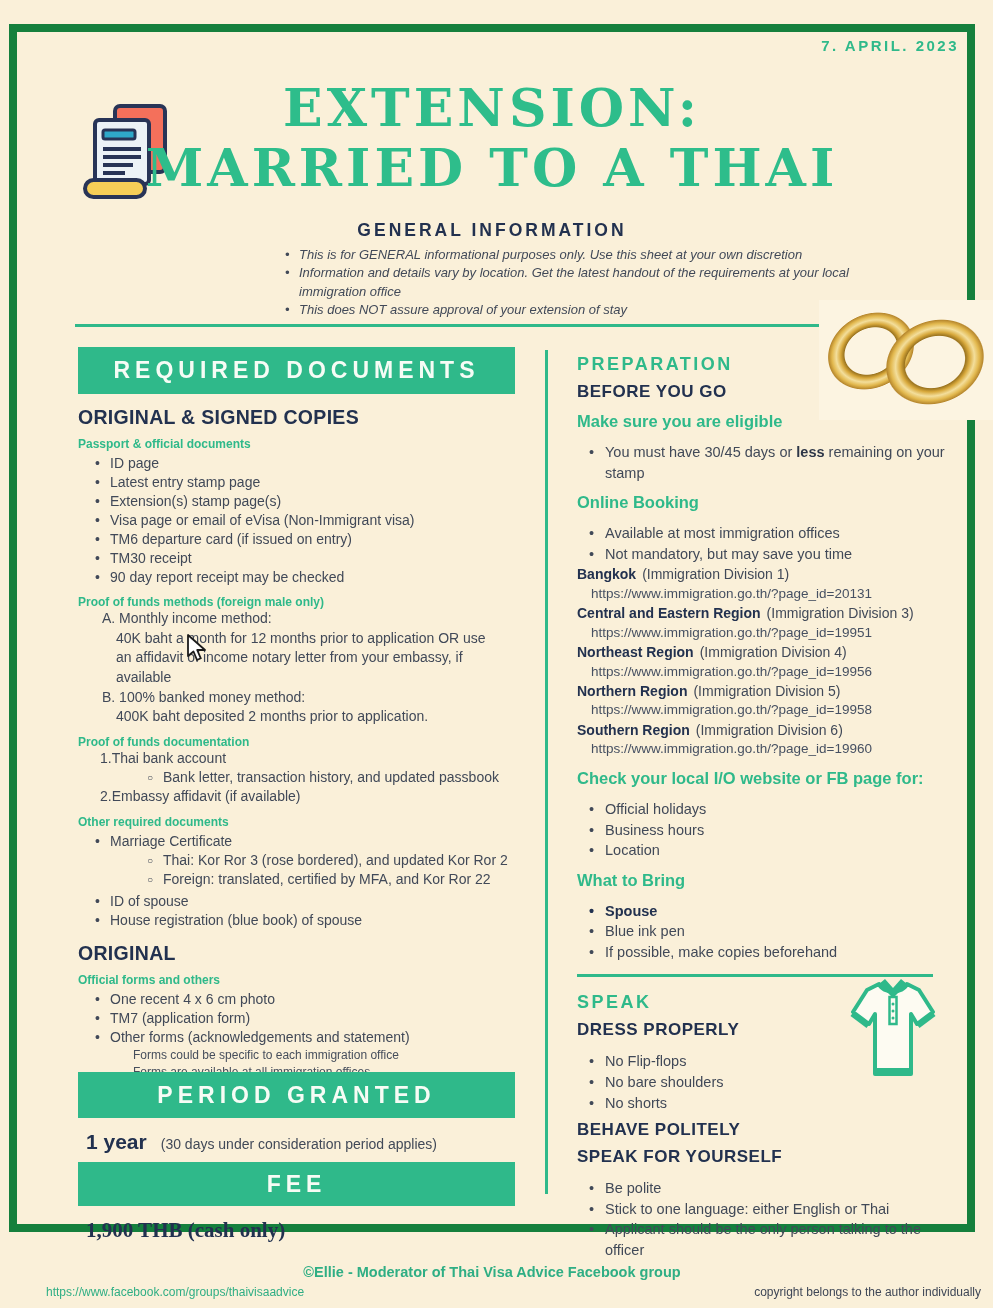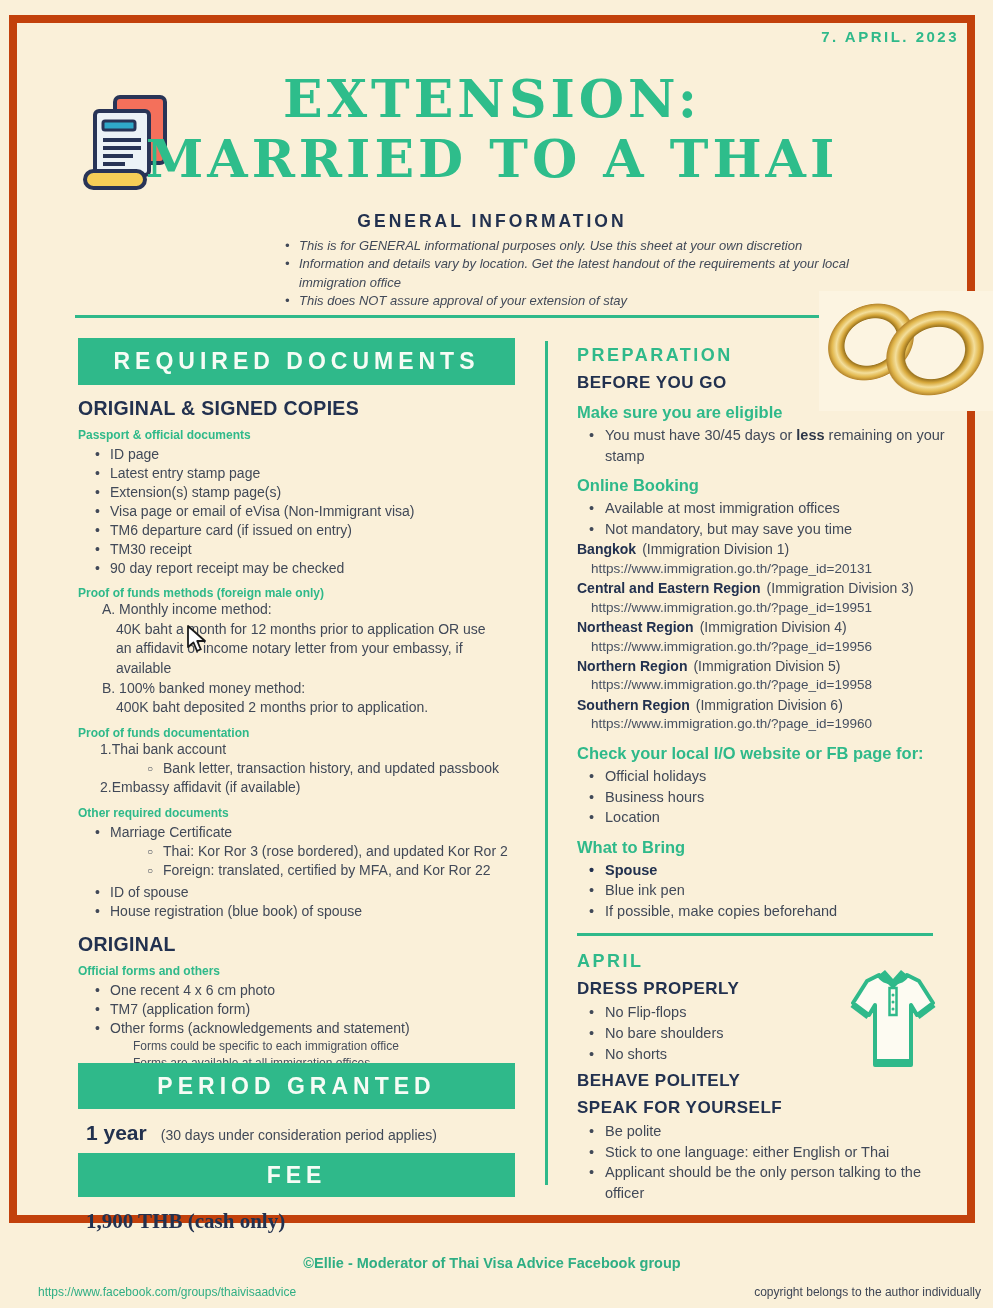--- a/index.html
+++ b/index.html
@@ -1,22 +1,22 @@
 <!DOCTYPE html>
 <html><head>
 <meta charset="utf-8">
 <style>
   * { box-sizing: border-box; margin: 0; padding: 0; }
   body {
     width: 993px; height: 1308px; position: relative; overflow: hidden;
     background: #FAF0D9; font-family: "Liberation Sans", sans-serif;
   }
   .frame {
-    position: absolute; left: 9px; top: 15px; width: 966px; height: 1208px;
-    border: 8px solid #c2410c; background: #FAF0D9;
+    position: absolute; left: 9px; top: 24px; width: 966px; height: 1208px;
+    border: 8px solid #15803d; background: #FAF0D9;
   }
   .frame-inner { position: absolute; inset: 0; }
 
   .date {
     position: absolute; top: 5px; right: 8px; color: #2FB98A;
     font-weight: bold; font-size: 15px; letter-spacing: 2.5px;
   }
 
   .doc-icon { position: absolute; left: 66px; top: 72px; }
 
@@ -78,36 +78,36 @@
 
   .credit {
     position: absolute; left: 0; right: 0; top: 1232px; text-align: center;
     color: #2FAE84; font-size: 14.5px; font-weight: 600;
   }
 
   .right-col { position: absolute; left: 560px; top: 322px; width: 372px; }
   .prep-head { font-size: 18px; font-weight: bold; color: #2FB98A; letter-spacing: 2.5px; }
   .r-navy { font-size: 17px; font-weight: bold; color: #22314F; margin-top: 7px; letter-spacing: 0.5px; }
   .r-green { font-size: 16.5px; font-weight: bold; color: #2FB98A; margin-top: 10px; }
-  .rlist { margin-top: 3px; font-size: 14.5px; color: #414958; line-height: 1.42; list-style: none; }
+  .rlist { margin-top: 11px; font-size: 14.5px; color: #414958; line-height: 1.42; list-style: none; }
   .rlist li { position: relative; padding-left: 28px; }
   .rlist li::before { content: "•"; position: absolute; left: 12px; }
   .rlist .bold-item { font-weight: bold; color: #22314F; }
   .bold-inline { font-weight: bold; color: #2E3748; }
   .region { font-size: 14px; line-height: 1.38; margin-top: 1px; }
   .region .name { font-weight: bold; color: #22314F; }
   .region .division { color: #414958; margin-left: 6px; }
   .region .url { margin-left: 14px; color: #465062; font-size: 13.5px; }
   .tips-divider { height: 3px; background: #2FB98A; margin-top: 12px; width: 356px; }
   .tips-head { margin-top: 15px; font-size: 18px; font-weight: bold; color: #2FB98A; letter-spacing: 2.5px; }
 
   .polo { position: absolute; left: 828px; top: 944px; }
   .cursor { position: absolute; left: 169px; top: 602px; }
 
-  .strip-url { position: absolute; left: 38px; top: 1285px; color: #2FAE84; font-size: 12px; }
+  .strip-url { position: absolute; left: 46px; top: 1285px; color: #2FAE84; font-size: 12px; }
   .strip-copy { position: absolute; right: 12px; top: 1285px; color: #3E4656; font-size: 12px; }
 </style>
 </head>
 <body>
 
 <div class="frame">
   <div class="frame-inner">
 
     <div class="date">7. APRIL. 2023</div>
 
@@ -249,21 +249,21 @@
 
       <div class="r-green">What to Bring</div>
       <ul class="rlist">
         <li class="bold-item">Spouse</li>
         <li>Blue ink pen</li>
         <li>If possible, make copies beforehand</li>
       </ul>
 
       <div class="tips-divider"></div>
 
-      <div class="tips-head">APRIL</div>
+      <div class="tips-head">SPEAK</div>
       <div class="r-navy">DRESS PROPERLY</div>
       <ul class="rlist">
         <li>No Flip-flops</li>
         <li>No bare shoulders</li>
         <li>No shorts</li>
       </ul>
       <div class="r-navy">BEHAVE POLITELY</div>
       <div class="r-navy">SPEAK FOR YOURSELF</div>
       <ul class="rlist">
         <li>Be polite</li>

